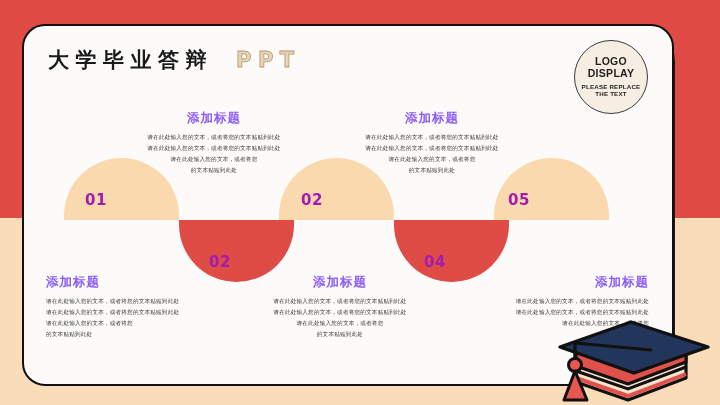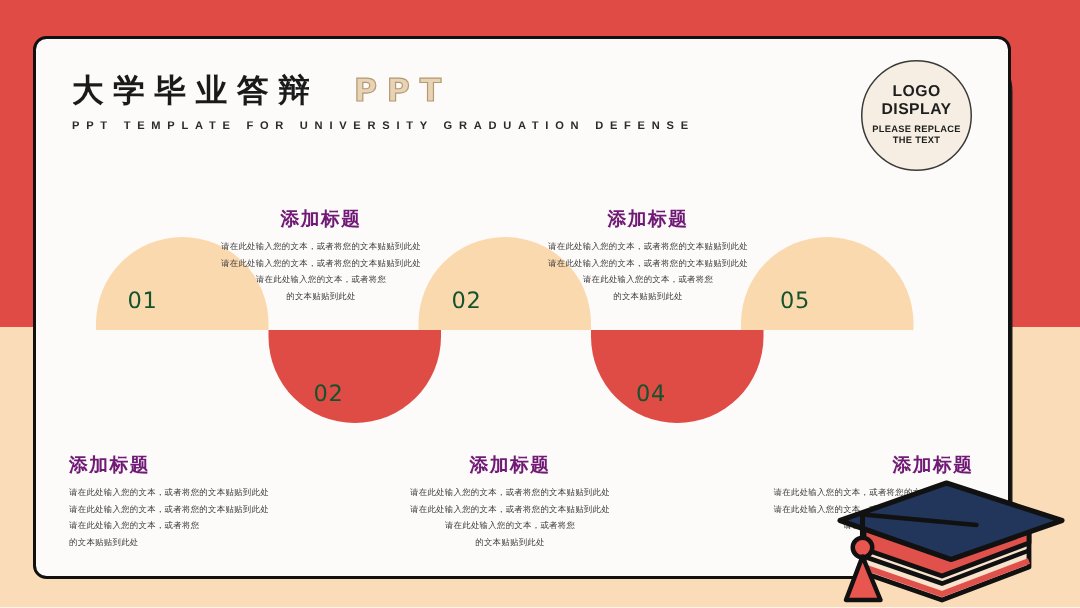--- a/index.html
+++ b/index.html
@@ -14,21 +14,21 @@
   .bg-top{position:absolute;left:0;top:0;width:720px;height:218px;background:#E04B45;}
   .bg-bottom{position:absolute;left:0;top:218px;width:720px;height:187px;background:#FADCB8;}
 
   
   .card-shadow{
     position:absolute;left:27px;top:27px;width:648px;height:358px;
     border-radius:34px;background:#1c1c1c;
   }
   .card{
     position:absolute;left:22px;top:24px;width:648px;height:358px;
-    border-radius:9px;background:#FCFBF9;border:2.2px solid #111111;
+    border-radius:23px;background:#FCFBF9;border:2.2px solid #111111;
     overflow:hidden;
   }
 
   
   .title-wrap{position:absolute;left:24px;top:20px;}
   .title-line{display:flex;align-items:baseline;white-space:nowrap;}
   .title-cn{
     font-size:21px;font-weight:700;color:#1a1a1a;letter-spacing:6.5px;
     font-family:"DejaVu Sans","Liberation Sans",sans-serif;
   }
@@ -64,29 +64,29 @@
     width:115px;height:62px;
     border-radius:115px 115px 0 0;
     background:#FBD9AE;
   }
   .half-down{
     width:115px;height:62px;
     border-radius:0 0 115px 115px;
     background:#DF4B45;
   }
   .num{
-    position:absolute;font-size:15px;font-weight:400;color:#14532d;
+    position:absolute;font-size:15px;font-weight:700;color:#a21caf;
     font-family:"DejaVu Sans","Liberation Sans",sans-serif;letter-spacing:0.5px;
   }
 
   
   .block{position:absolute;}
   .blk-title{
-    font-size:12.5px;font-weight:700;color:#701a75;letter-spacing:1px;
-    font-family:Liberation Mono, monospace;margin-bottom:5px;margin-top:28px;
+    font-size:12.5px;font-weight:700;color:#8b5cf6;letter-spacing:1px;
+    font-family:Liberation Mono, monospace;margin-bottom:5px;
   }
   .blk-body{font-size:5.6px;color:#3a3a3a;line-height:1.95;letter-spacing:0.2px;}
   .blk-body div{white-space:nowrap;}
   .ta-c{text-align:center;}
   .ta-l{text-align:left;}
   .ta-r{text-align:right;}
 
   
   .cap{position:absolute;left:556px;top:316px;width:164px;height:89px;}
 </style>
@@ -100,21 +100,20 @@
 
   <div class="card-shadow"></div>
 
   <div class="card">
 
     <div class="title-wrap">
       <div class="title-line">
         <span class="title-cn">大学毕业答辩</span>
         <span class="title-en">PPT</span>
       </div>
-      <div class="subtitle">PPT TEMPLATE FOR UNIVERSITY GRADUATION DEFENSE</div>
     </div>
 
     <div class="logo">
       <div class="logo-main">LOGO</div>
       <div class="logo-main">DISPLAY</div>
       <div class="logo-sub">PLEASE REPLACE</div>
       <div class="logo-sub" style="margin-top:0">THE TEXT</div>
     </div>
 
     <div class="wave">
@@ -122,21 +121,21 @@
       <div class="halfshape half-down" style="left:155px;top:194px;"></div>
       <div class="halfshape half-up" style="left:255px;top:132px;"></div>
       <div class="halfshape half-down" style="left:370px;top:194px;"></div>
       <div class="halfshape half-up" style="left:470px;top:132px;"></div>
     </div>
 
     <div class="num" style="left:61px;top:165px;">01</div>
     <div class="num" style="left:185px;top:227px;">02</div>
     <div class="num" style="left:277px;top:165px;">02</div>
     <div class="num" style="left:400px;top:227px;">04</div>
-    <div class="num" style="left:496px;top:165px;text-align:center;">05</div>
+    <div class="num" style="left:484px;top:165px;text-align:center;">05</div>
 
     <div class="block ta-c" style="left:92px;top:84px;width:196px;">
       <div class="blk-title">添加标题</div>
       <div class="blk-body">
         <div>请在此处输入您的文本，或者将您的文本贴贴到此处</div>
         <div>请在此处输入您的文本，或者将您的文本贴贴到此处</div>
         <div>请在此处输入您的文本，或者将您</div>
         <div>的文本贴贴到此处</div>
       </div>
     </div>

